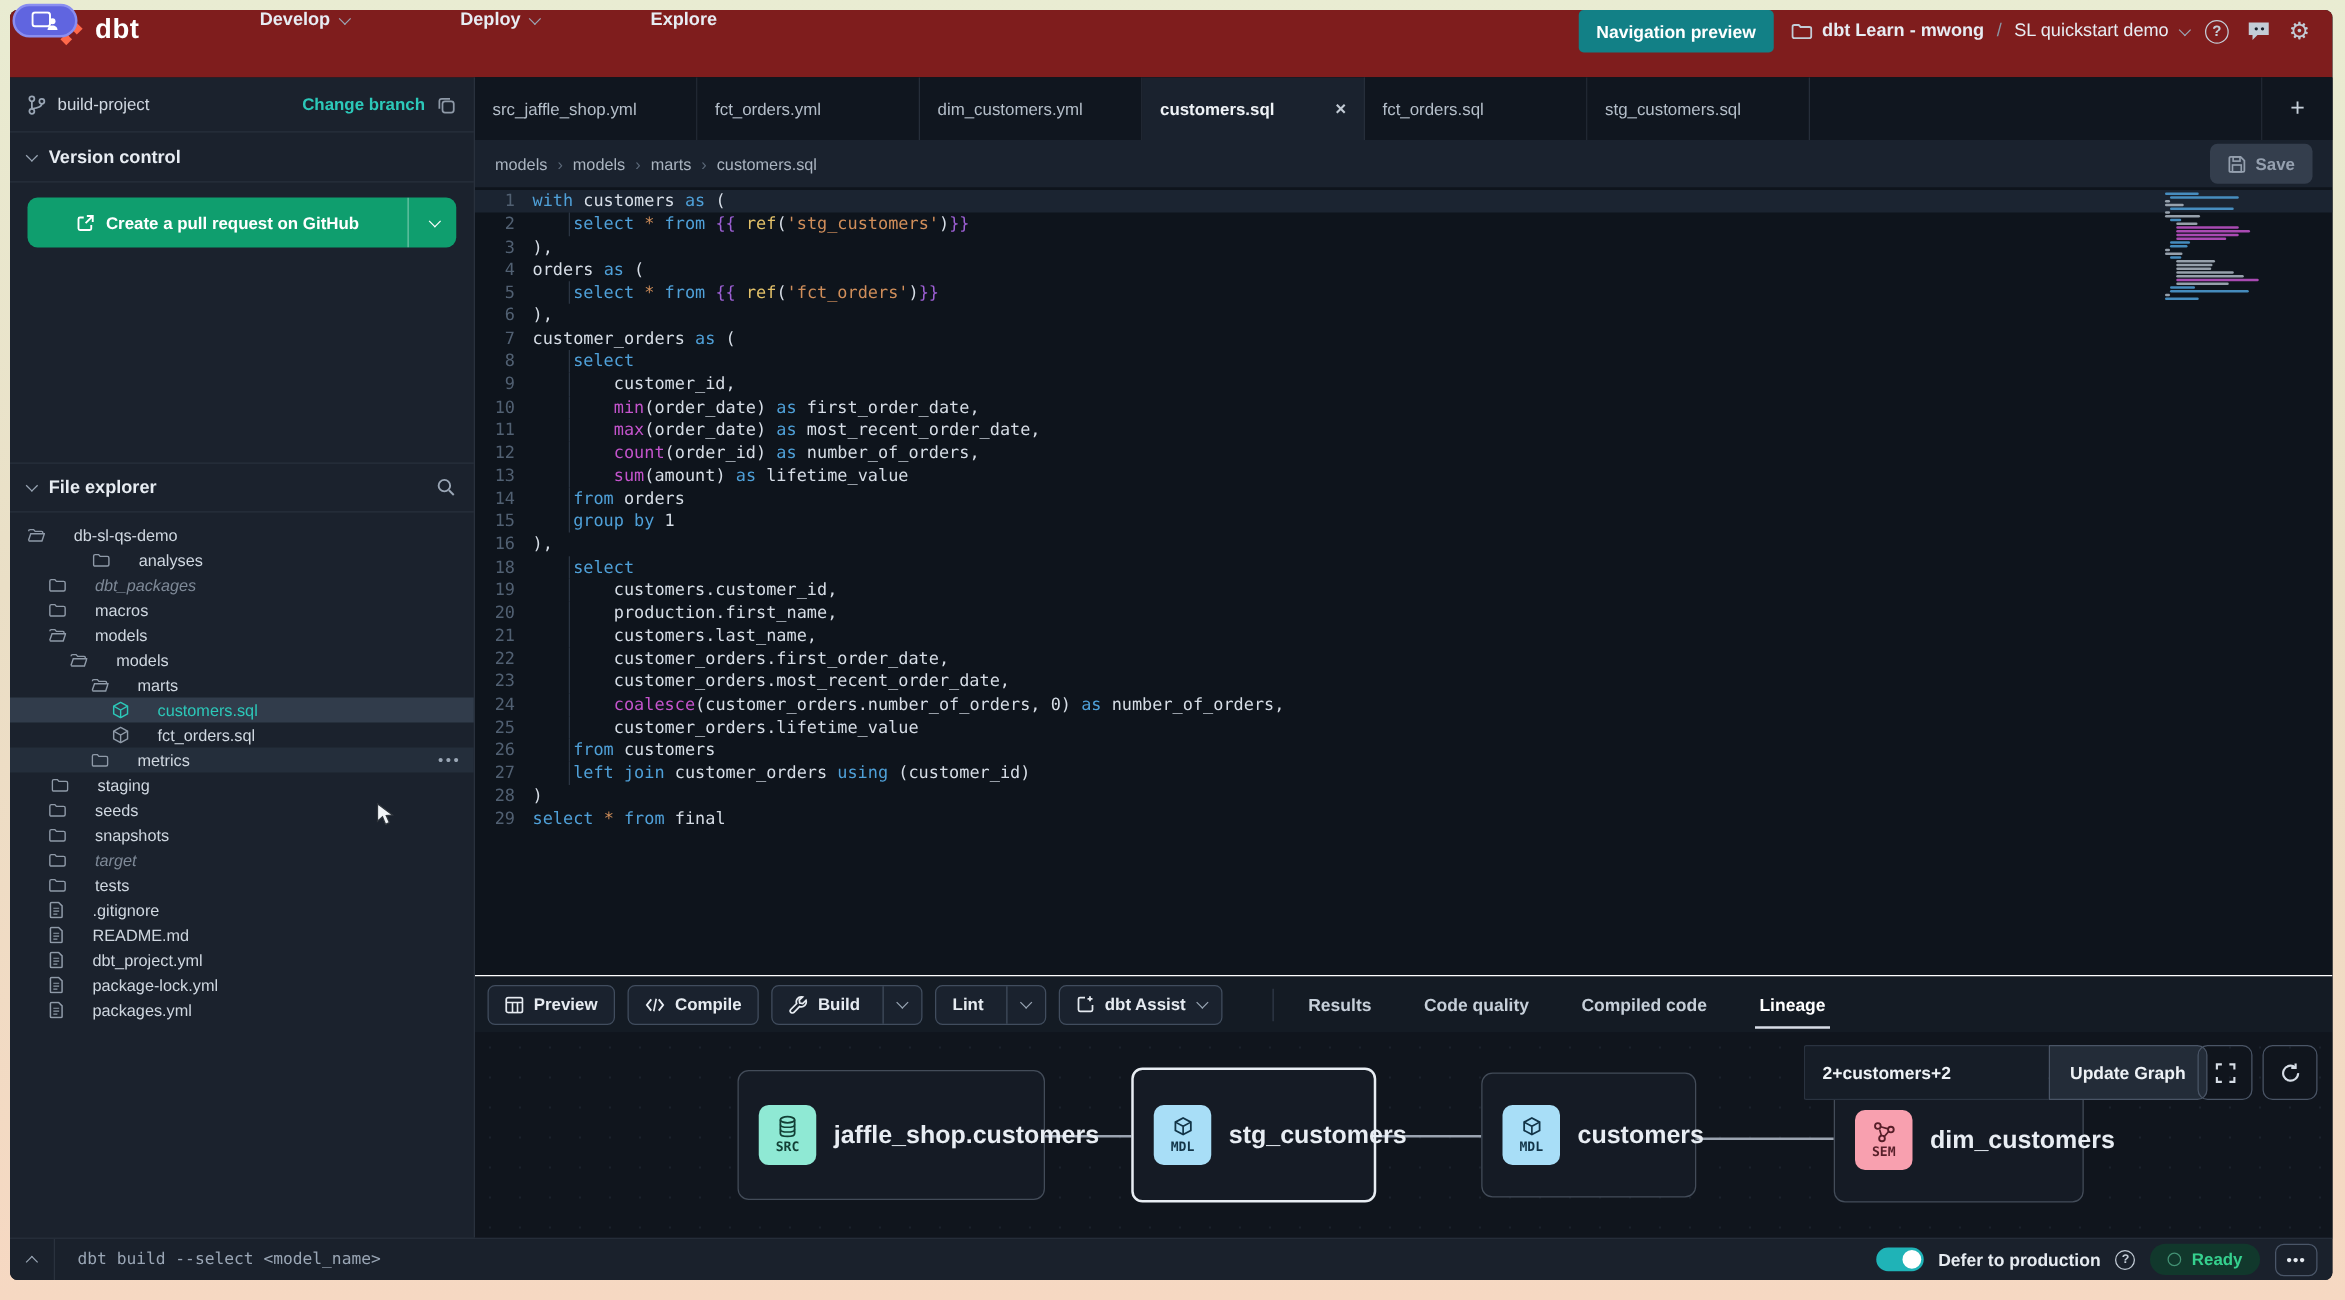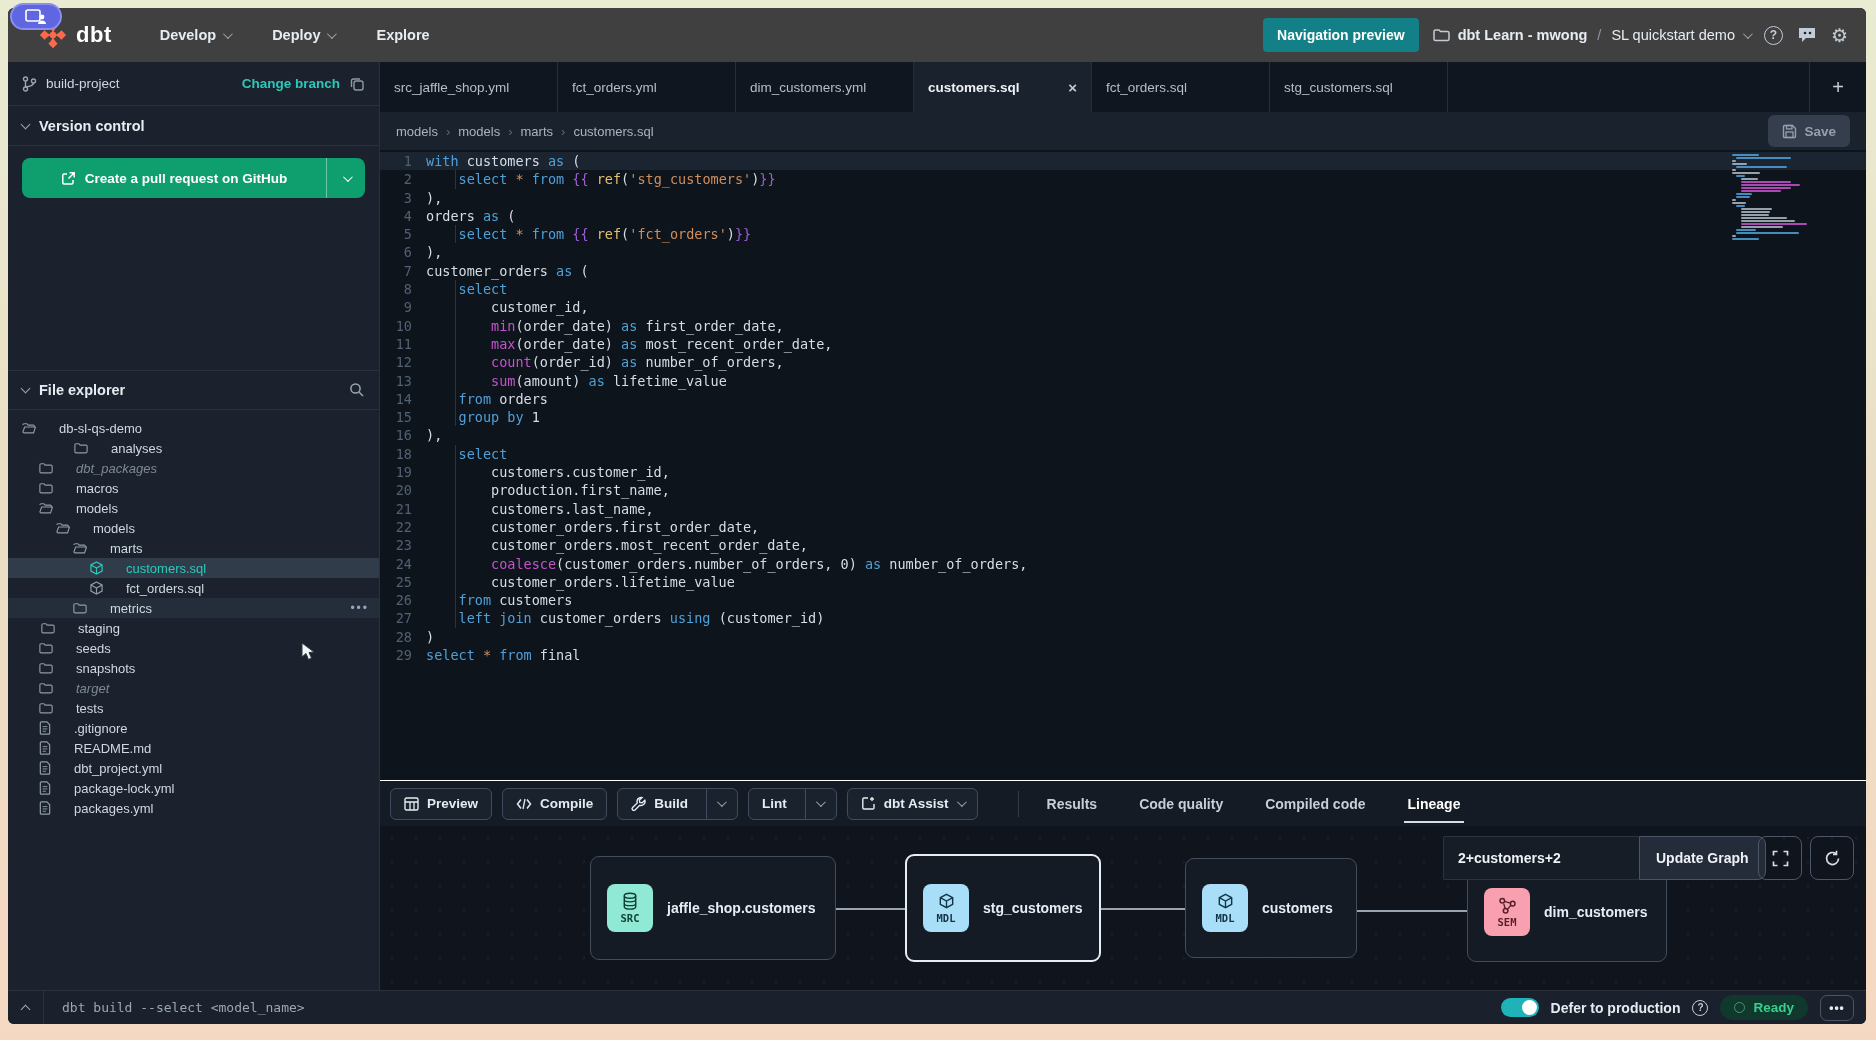--- a/index.html
+++ b/index.html
@@ -8,21 +8,21 @@
     font-family:"Liberation Sans", sans-serif;
     background:linear-gradient(180deg,#e9ecd2 0%, #eadfc6 45%, #f6d8c2 100%);
     position:relative; overflow:hidden;
   }
   .app {
     position:absolute; left:8px; top:8px; right:10px; bottom:16px;
     background:#0d1219; border-radius:6px; overflow:hidden;
     display:flex; flex-direction:column; color:#dbe2ea;
   }
   
-  .topbar { height:54px; background:#404040; display:flex; align-items:center; padding:0 18px 0 30px; flex:0 0 auto; }
+  .topbar { height:54px; background:#7f1d1d; display:flex; align-items:flex-start; padding:0 18px 0 30px; flex:0 0 auto;gap:48px; }
   .logo { display:flex; align-items:center; gap:8px; margin-right:48px; }
   .logo-word { font-size:22px; font-weight:bold; color:#fff; letter-spacing:.5px; }
   .navitem { display:flex; align-items:center; gap:7px; color:#e7ecf2; font-weight:bold; font-size:14.5px; margin-right:42px; cursor:pointer; }
   .chev { width:7px; height:7px; border-right:1.6px solid currentColor; border-bottom:1.6px solid currentColor; transform:rotate(45deg) translateY(-2px); display:inline-block; color:#9aa6b5; }
   .topbar-right { margin-left:auto; display:flex; align-items:center; gap:14px; }
   .nav-preview { background:#128086; color:#fff; font-weight:bold; font-size:14px; border:none; border-radius:4px; padding:9px 14px; cursor:pointer; }
   .acct { display:flex; align-items:center; gap:8px; font-size:14.5px; color:#e7ecf2; cursor:pointer; }
   .acct b { font-weight:bold; }
   .slash { color:#8b96a5; padding:0 2px; }
   .circle-q { width:19px; height:19px; border:1.7px solid #c3ccd6; border-radius:50%; color:#c3ccd6; font-size:12px; font-weight:bold; display:flex; align-items:center; justify-content:center; }
@@ -81,21 +81,21 @@
   .ptab.active { color:#fff; }
   .ptab.active::after { content:""; position:absolute; left:0; right:0; bottom:4px; height:2px; background:#d7dde6; }
   .lineage { flex:0 0 164px; background:#10151d; position:relative;
     background-image:radial-gradient(#1a212c 1px, transparent 1px); background-size:24px 24px; }
   .lnode { position:absolute; background:#151b25; border:1.5px solid #434c59; border-radius:9px; display:flex; align-items:center; gap:14px; padding:0 16px; cursor:pointer; }
   .lnode.selected { border:2px solid #e8edf3; }
   .lbadge { width:46px; height:48px; border-radius:8px; display:flex; flex-direction:column; align-items:center; justify-content:center; gap:1px; font-family:"DejaVu Sans Mono", monospace; font-size:10.5px; font-weight:bold; flex:0 0 auto; }
   .lbadge.source { background:#8fe9d4; color:#123f35; }
   .lbadge.model { background:#a8def7; color:#123447; }
   .lbadge.semantic { background:#f8a0af; color:#571f29; }
-  .lname { font-size:14px; font-weight:bold; color:#e8edf3; white-space:nowrap; }
+  .lname { font-size:20px; font-weight:bold; color:#e8edf3; white-space:nowrap; }
   .ledge { position:absolute; height:1.5px; background:#9aa3b0; }
   .lin-search { position:absolute; display:flex; }
   .lin-input { width:196px; height:44px; background:#161d27; border:1px solid #2a3340; border-right:none; color:#eef2f6; font-size:14px; font-weight:bold; padding:0 14px; border-radius:2px 0 0 2px; }
   .lin-update { height:44px; background:#232c38; border:1px solid #4a5566; border-radius:0 8px 8px 0; color:#eef2f6; font-size:14px; font-weight:bold; padding:0 16px; cursor:pointer; }
   .sq-btn { position:absolute; width:44px; height:44px; border:1px solid #4a5566; border-radius:8px; background:transparent; color:#d6dde6; display:flex; align-items:center; justify-content:center; cursor:pointer; }
   
   .statusbar { height:34px; background:#1a212c; border-top:1px solid #2a323e; display:flex; align-items:center; flex:0 0 auto; }
   .caret-btn { width:36px; height:100%; display:flex; align-items:center; justify-content:center; border-right:1px solid #2a323e; color:#9aa6b5; cursor:pointer; }
   .caret-btn .chev { transform:rotate(-135deg); margin-top:4px; }
   .cmd { font-family:"DejaVu Sans Mono", monospace; font-size:13px; color:#9aa6b5; padding-left:18px; }

